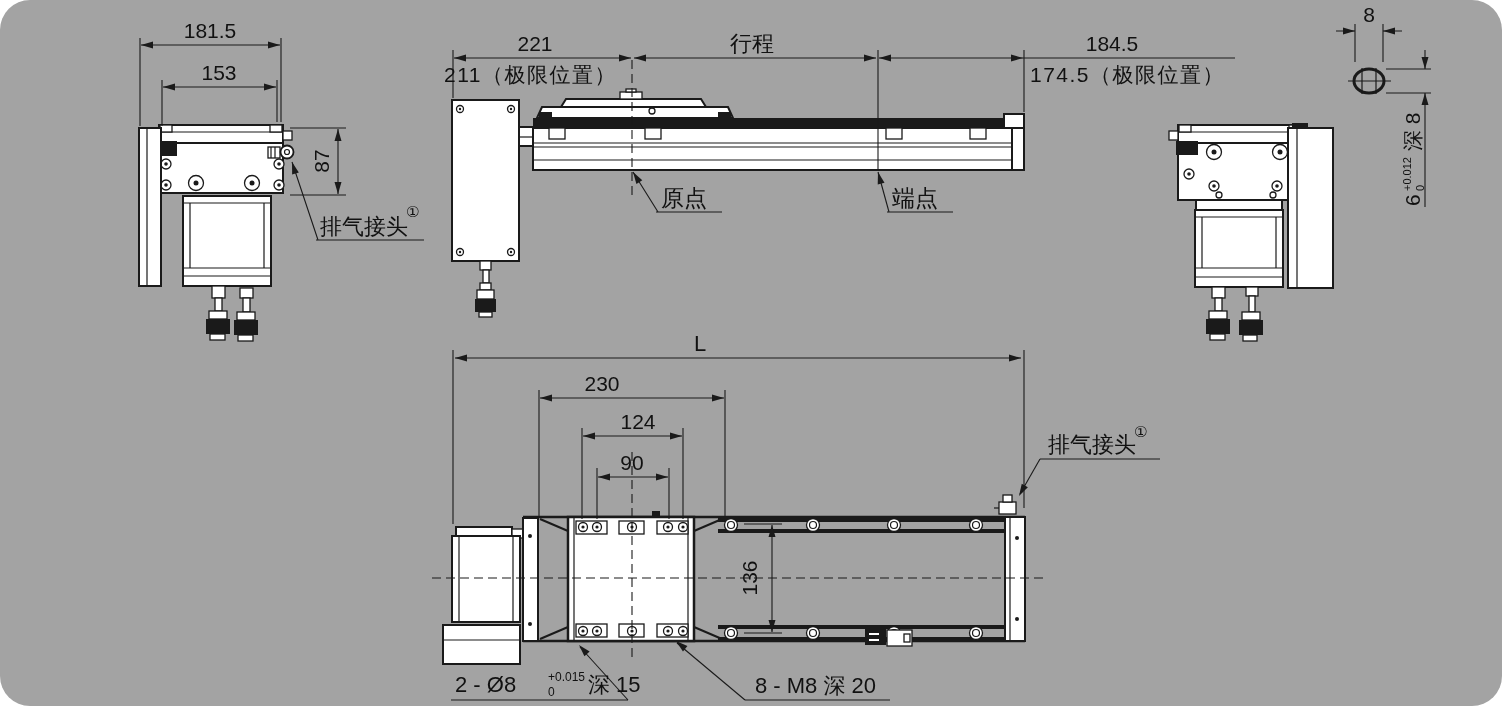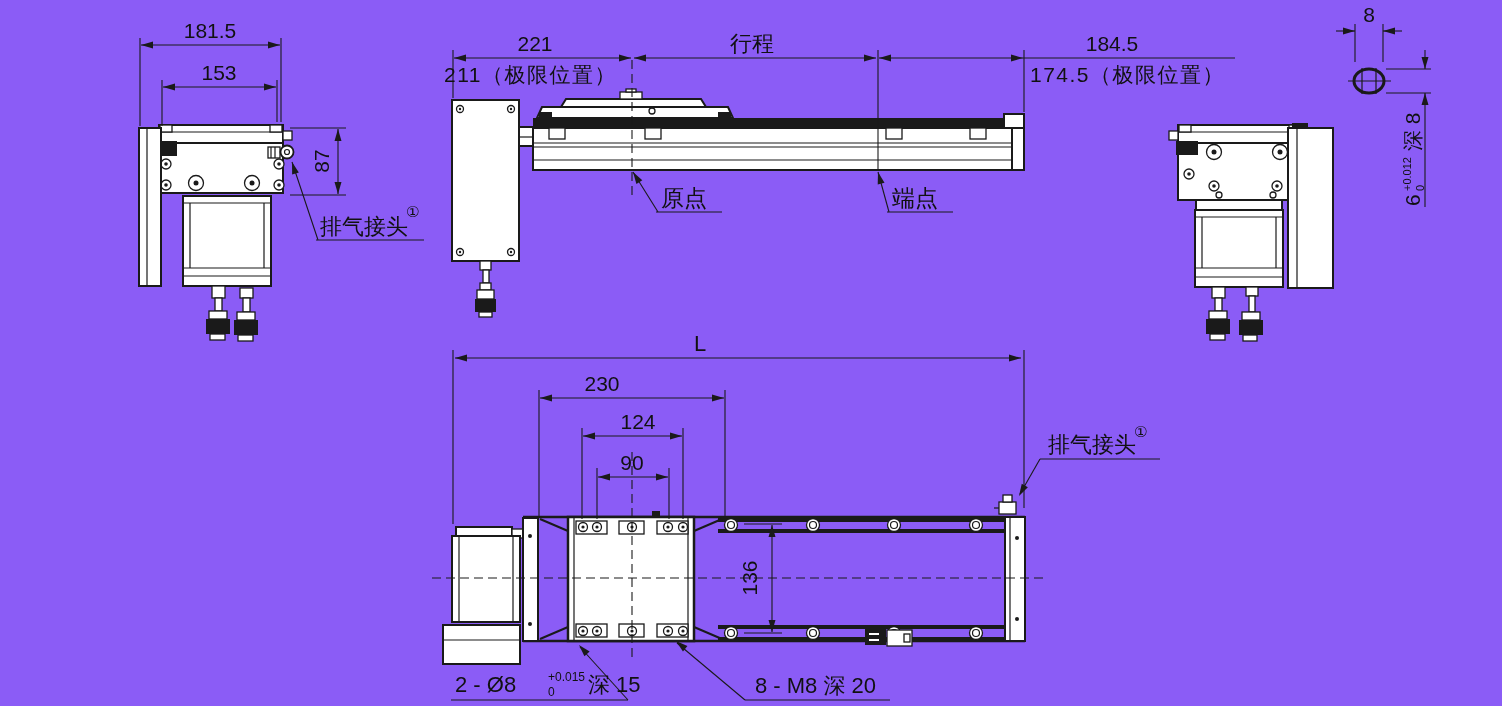--- a/index.html
+++ b/index.html
@@ -1,16 +1,16 @@
 <!DOCTYPE html>
 <html><head>
 <meta charset="utf-8">
 <style>
   html,body{margin:0;padding:0;background:#ffffff;}
-  .stage{position:relative;width:1502px;height:706px;background:#8b5cf6;overflow:hidden;}
+  .stage{position:relative;width:1502px;height:706px;background:#a3a3a3;overflow:hidden;border-radius:30px;}
   svg{display:block;}
   text{fill:#111;font-family:"Liberation Sans","DejaVu Sans",sans-serif;font-size:21px;}
   .t22{font-size:22px;}
   .t23{font-size:23px;}
   .t15{font-size:15px;}
   .t11{font-size:11px;}
   .t12{font-size:12px;}
   .mid{text-anchor:middle;}
   .ls{letter-spacing:1.5px;}
   .s2{stroke:#1a1a1a;stroke-width:2;fill:none;}

